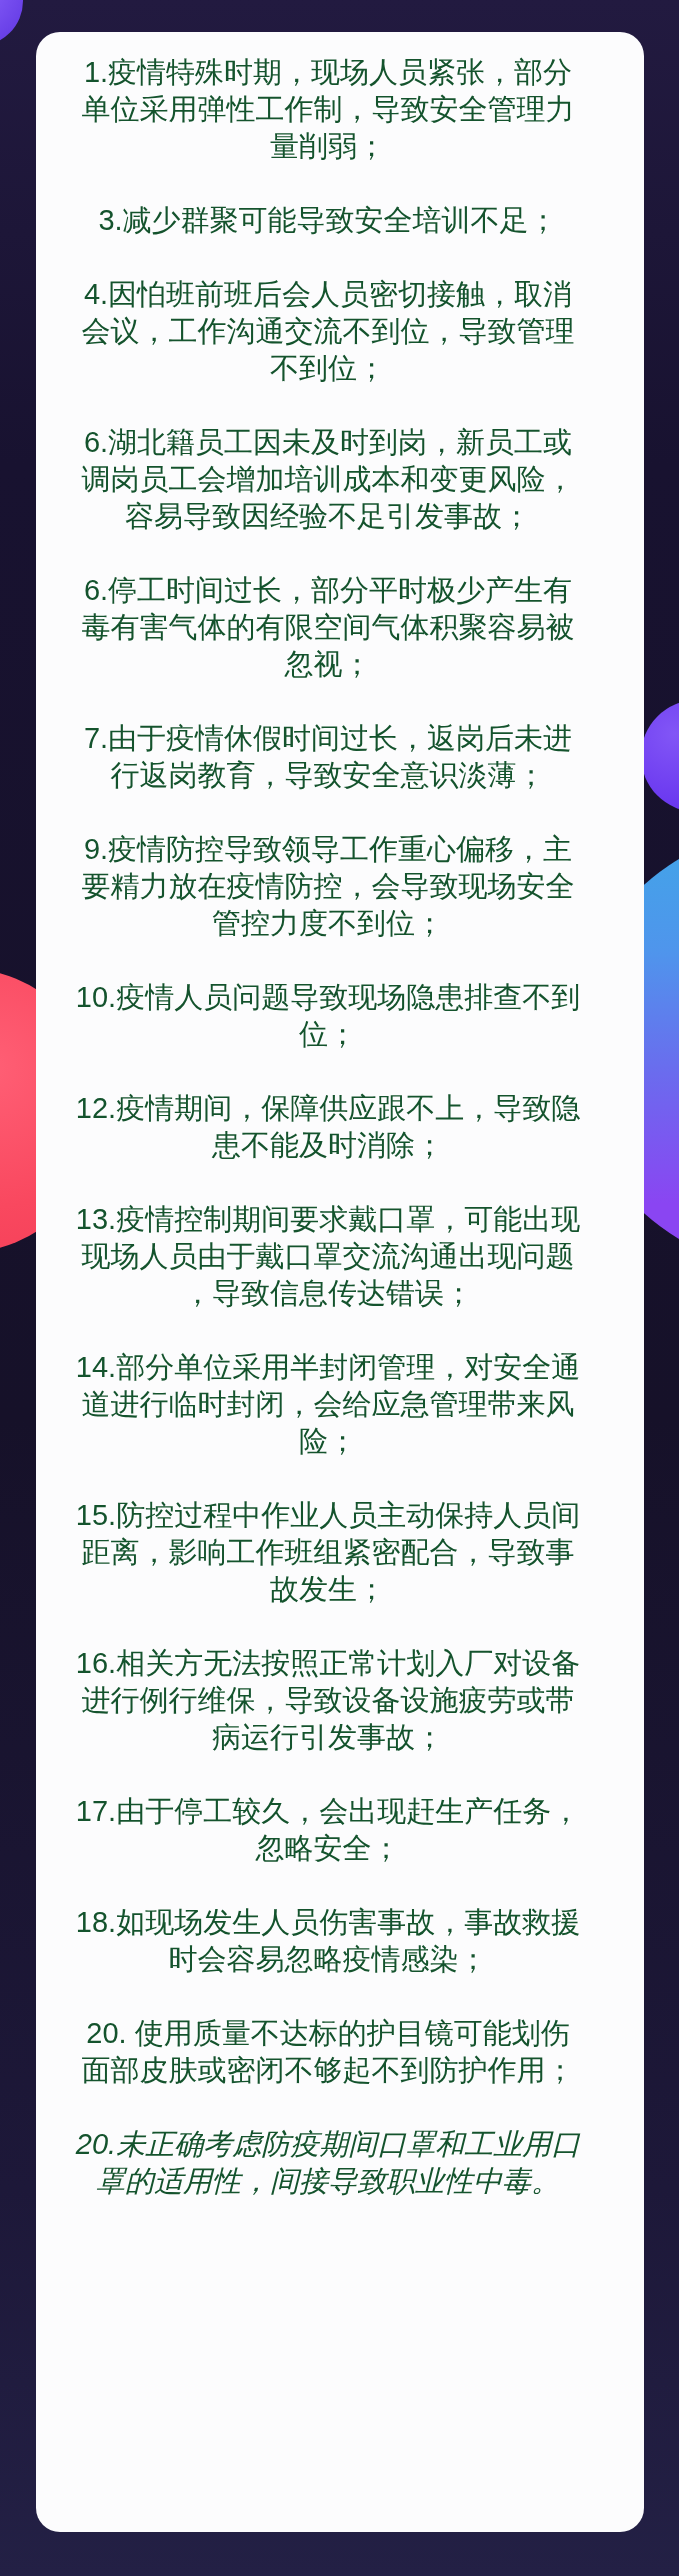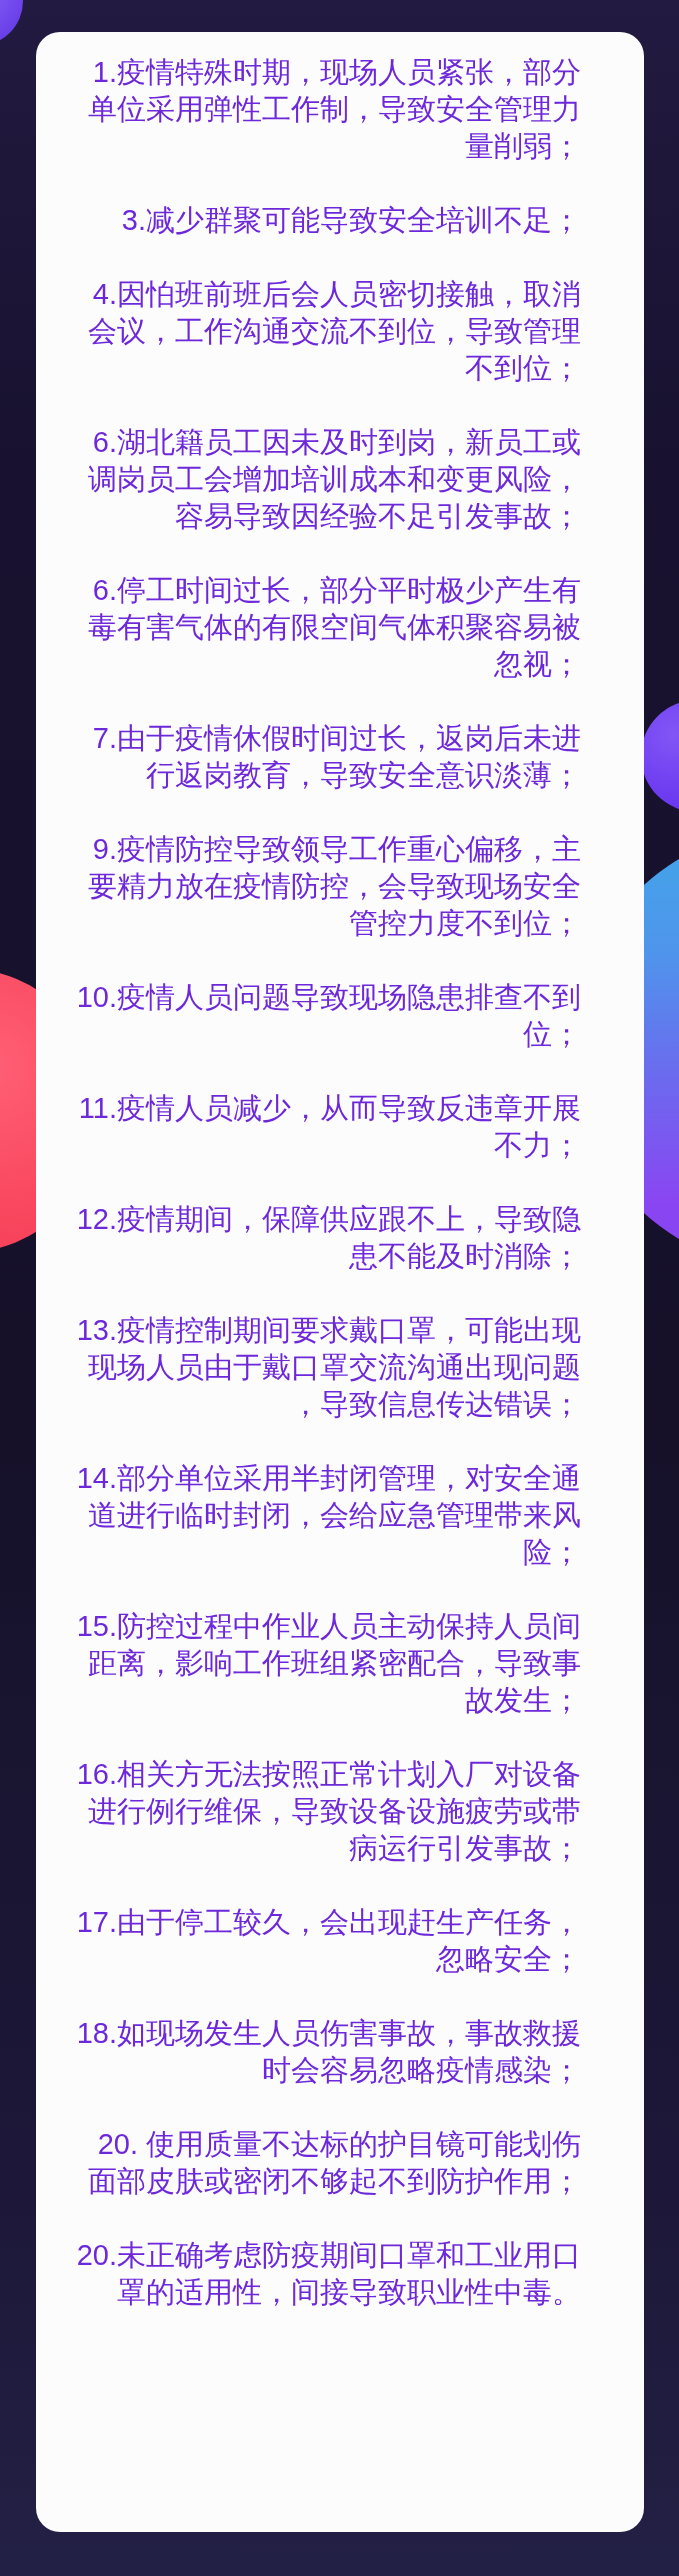--- a/index.html
+++ b/index.html
@@ -39,53 +39,52 @@
     position: absolute;
     left: 36px; top: 32px;
     width: 608px; height: 2500px;
     background: #fcfcfd;
     border-radius: 24px;
     box-sizing: border-box;
     padding: 22px 0 0 39px;
   }
   .risk-list {
     width: 506px;
-    color: #6d28d9;
+    color: #14532d;
     font-size: 29px;
     line-height: 37px;
     line-break: anywhere;
     word-break: break-all;
-    text-align: right;
+    text-align: center;
   }
   .risk-list p.item {
     margin: 0 0 37px 0;
     padding: 0;
   }
-  .risk-list p.item:last-child { margin-bottom: 0; }
+  .risk-list p.item:last-child { margin-bottom: 0; font-style: italic; }
 </style>
 </head>
 <body>
 
 <div id="canvas">
   <div class="blob blob-tl"></div>
   <div class="blob blob-left-pink"></div>
   <div class="blob blob-right-violet"></div>
   <div class="blob blob-right-big"></div>
 
   <div class="card">
     <div class="risk-list">
         <p class="item">1.疫情特殊时期，现场人员紧张，部分单位采用弹性工作制，导致安全管理力量削弱；</p>
         <p class="item">3.减少群聚可能导致安全培训不足；</p>
         <p class="item">4.因怕班前班后会人员密切接触，取消会议，工作沟通交流不到位，导致管理不到位；</p>
         <p class="item">6.湖北籍员工因未及时到岗，新员工或调岗员工会增加培训成本和变更风险，容易导致因经验不足引发事故；</p>
         <p class="item">6.停工时间过长，部分平时极少产生有毒有害气体的有限空间气体积聚容易被忽视；</p>
         <p class="item">7.由于疫情休假时间过长，返岗后未进行返岗教育，导致安全意识淡薄；</p>
         <p class="item">9.疫情防控导致领导工作重心偏移，主要精力放在疫情防控，会导致现场安全管控力度不到位；</p>
         <p class="item">10.疫情人员问题导致现场隐患排查不到位；</p>
-        <p class="item">11.疫情人员减少，从而导致反违章开展不力；</p>
         <p class="item">12.疫情期间，保障供应跟不上，导致隐患不能及时消除；</p>
         <p class="item">13.疫情控制期间要求戴口罩，可能出现现场人员由于戴口罩交流沟通出现问题，导致信息传达错误；</p>
         <p class="item">14.部分单位采用半封闭管理，对安全通道进行临时封闭，会给应急管理带来风险；</p>
         <p class="item">15.防控过程中作业人员主动保持人员间距离，影响工作班组紧密配合，导致事故发生；</p>
         <p class="item">16.相关方无法按照正常计划入厂对设备进行例行维保，导致设备设施疲劳或带病运行引发事故；</p>
         <p class="item">17.由于停工较久，会出现赶生产任务，忽略安全；</p>
         <p class="item">18.如现场发生人员伤害事故，事故救援时会容易忽略疫情感染；</p>
         <p class="item">20. 使用质量不达标的护目镜可能划伤面部皮肤或密闭不够起不到防护作用；</p>
         <p class="item">20.未正确考虑防疫期间口罩和工业用口罩的适用性，间接导致职业性中毒。</p>
       </div>

